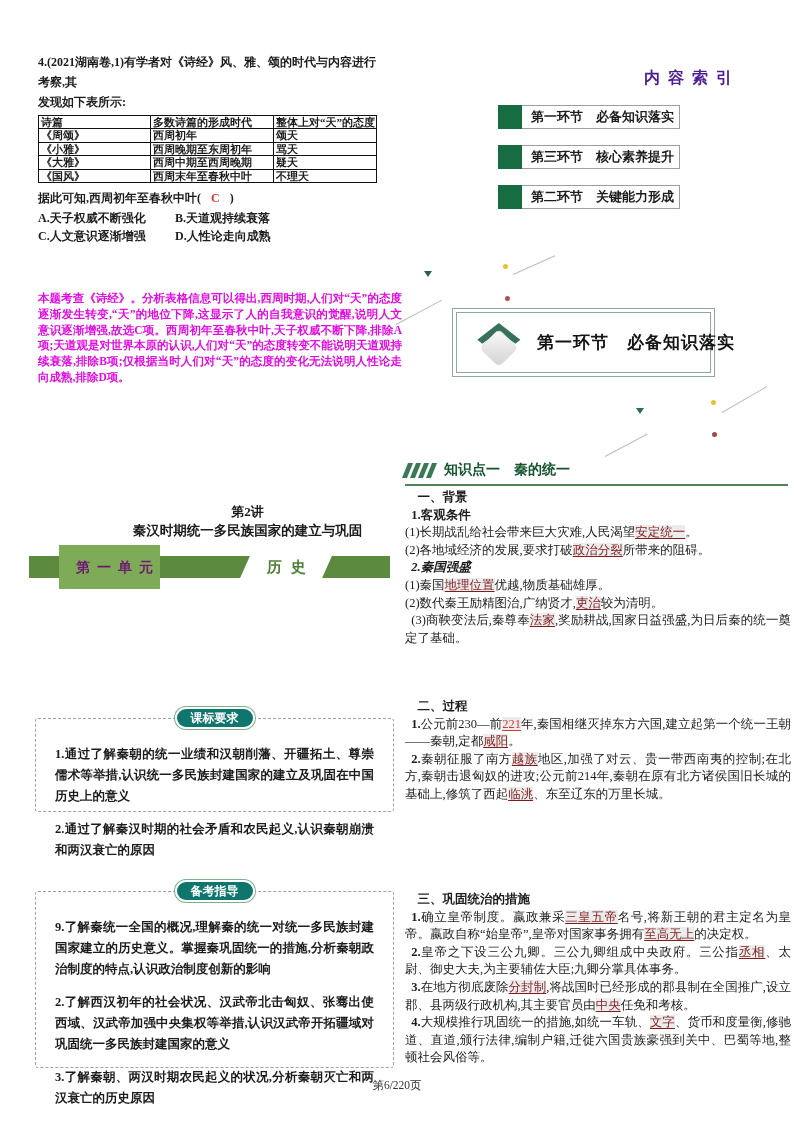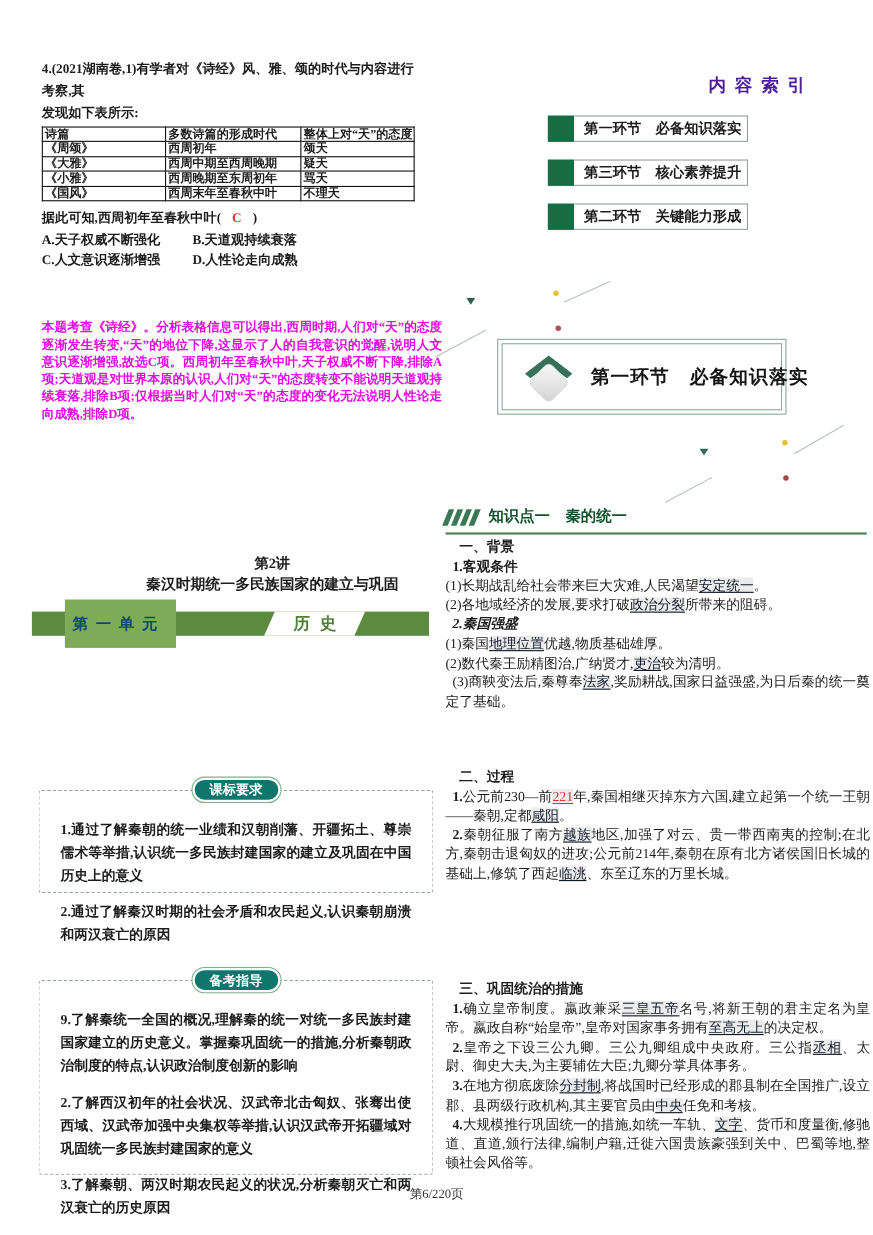--- a/index.html
+++ b/index.html
@@ -52,30 +52,30 @@
   #knowledge-title{font-weight:bold;font-size:14px;color:#14532d;white-space:nowrap;}
 
   
   .kblock{position:absolute;left:405px;width:386px;}
   #kblock-bg{top:489px;}
   #kblock-process{top:698px;}
   #kblock-measures{top:891px;}
   .kp{margin:0;font-size:12.5px;line-height:17.6px;text-align:justify;}
   .seg-h{font-weight:bold;}
   .seg-n{font-weight:bold;}
-  .seg-b{color:#0f172a;background:#ececec;text-decoration:underline;text-underline-offset:2px;}
+  .seg-b{color:#7f1d1d;background:#ececec;text-decoration:underline;text-underline-offset:2px;}
   .seg-r{color:#d03a3a;background:#ececec;text-decoration:underline;text-underline-offset:2px;}
 
   
   #unit-head{position:absolute;left:100px;top:503px;width:295px;text-align:center;font-weight:bold;}
   #unit-lecture{font-size:13px;line-height:17px;}
   #unit-subtitle{font-size:13.5px;line-height:21px;}
   #unit-band{position:absolute;left:29px;top:556px;width:361px;height:22px;background:#5c8a3e;}
   #unit-box{position:absolute;left:59px;top:545px;width:101px;height:44px;background:#7dab57;
-        color:#0c4a6e;font-weight:bold;font-size:14px;letter-spacing:7px;text-align:left;line-height:44px;
+        color:#701a75;font-weight:bold;font-size:14px;letter-spacing:7px;text-align:right;line-height:44px;
         padding-left:7px;font-family:"Liberation Sans","DejaVu Sans",sans-serif;}
   #subject-para{position:absolute;left:245px;top:556px;width:82px;height:22px;background:#fff;
         transform:skewX(-24deg);display:flex;align-items:center;justify-content:center;}
   #subject-label{transform:skewX(24deg);color:#4f8036;font-weight:bold;font-size:15px;letter-spacing:9px;
         padding-left:9px;font-family:"Liberation Sans","DejaVu Sans",sans-serif;}
 
   
   .guide-box{position:absolute;left:35px;width:359px;border:1px dashed #9aa3a6;border-radius:3px;
         background:#fff;padding:13px 7px 8px 7px;}
   #kebiao-box{top:718px;height:94px;}
@@ -110,28 +110,28 @@
         <th data-name="table-header-cell">诗篇</th>
         <th data-name="table-header-cell">多数诗篇的形成时代</th>
         <th data-name="table-header-cell">整体上对“天”的态度</th>
       </tr>
       <tr data-name="table-row">
         <td data-name="table-cell">《周颂》</td>
         <td data-name="table-cell">西周初年</td>
         <td data-name="table-cell">颂天</td>
       </tr>
       <tr data-name="table-row">
+        <td data-name="table-cell">《小雅》</td>
+        <td data-name="table-cell">西周晚期至东周初年</td>
+        <td data-name="table-cell">骂天</td>
+      </tr>
+      <tr data-name="table-row">
         <td data-name="table-cell">《大雅》</td>
         <td data-name="table-cell">西周中期至西周晚期</td>
         <td data-name="table-cell">疑天</td>
-      </tr>
-      <tr data-name="table-row">
-        <td data-name="table-cell">《小雅》</td>
-        <td data-name="table-cell">西周晚期至东周初年</td>
-        <td data-name="table-cell">骂天</td>
       </tr>
       <tr data-name="table-row">
         <td data-name="table-cell">《国风》</td>
         <td data-name="table-cell">西周末年至春秋中叶</td>
         <td data-name="table-cell">不理天</td>
       </tr>
     </tbody>
       </table>
     <div id="q-stem" data-name="question-stem"><span data-name="stem-prefix">据此可知,西周初年至春秋中叶(</span><span class="q-answer" data-name="correct-answer">C</span><span data-name="stem-suffix">)</span></div>
     <div id="q-options" data-name="question-options">

